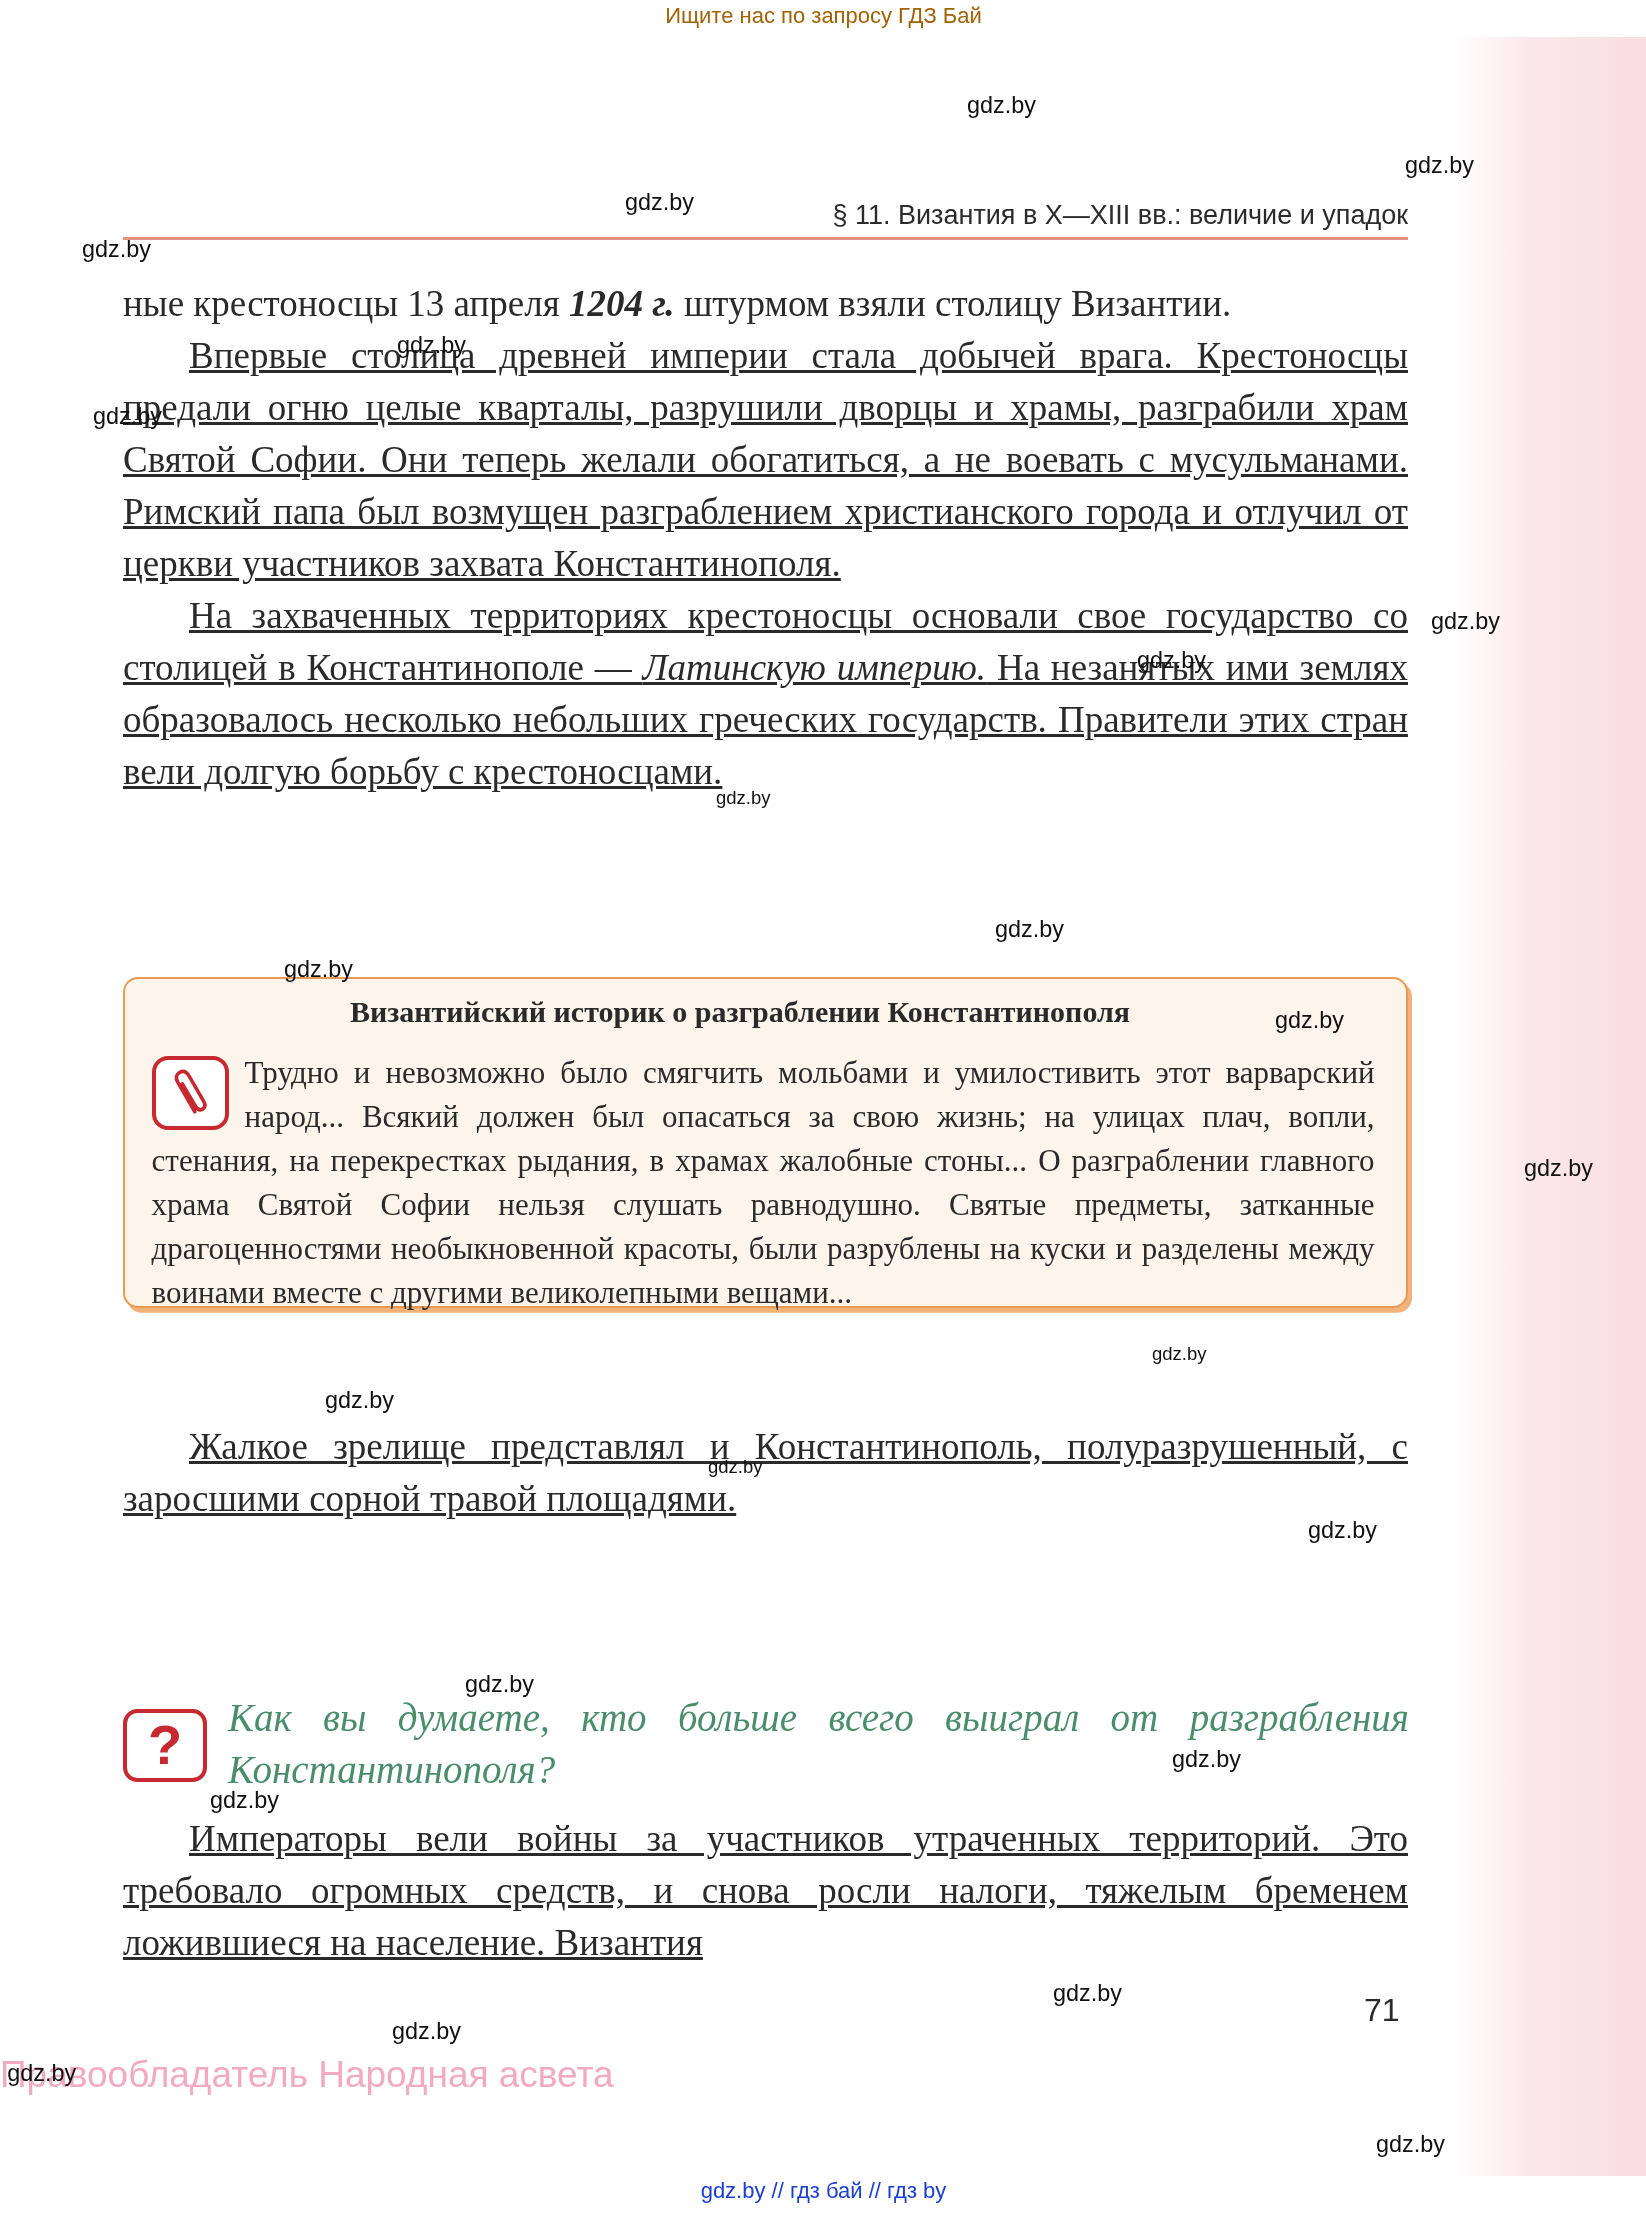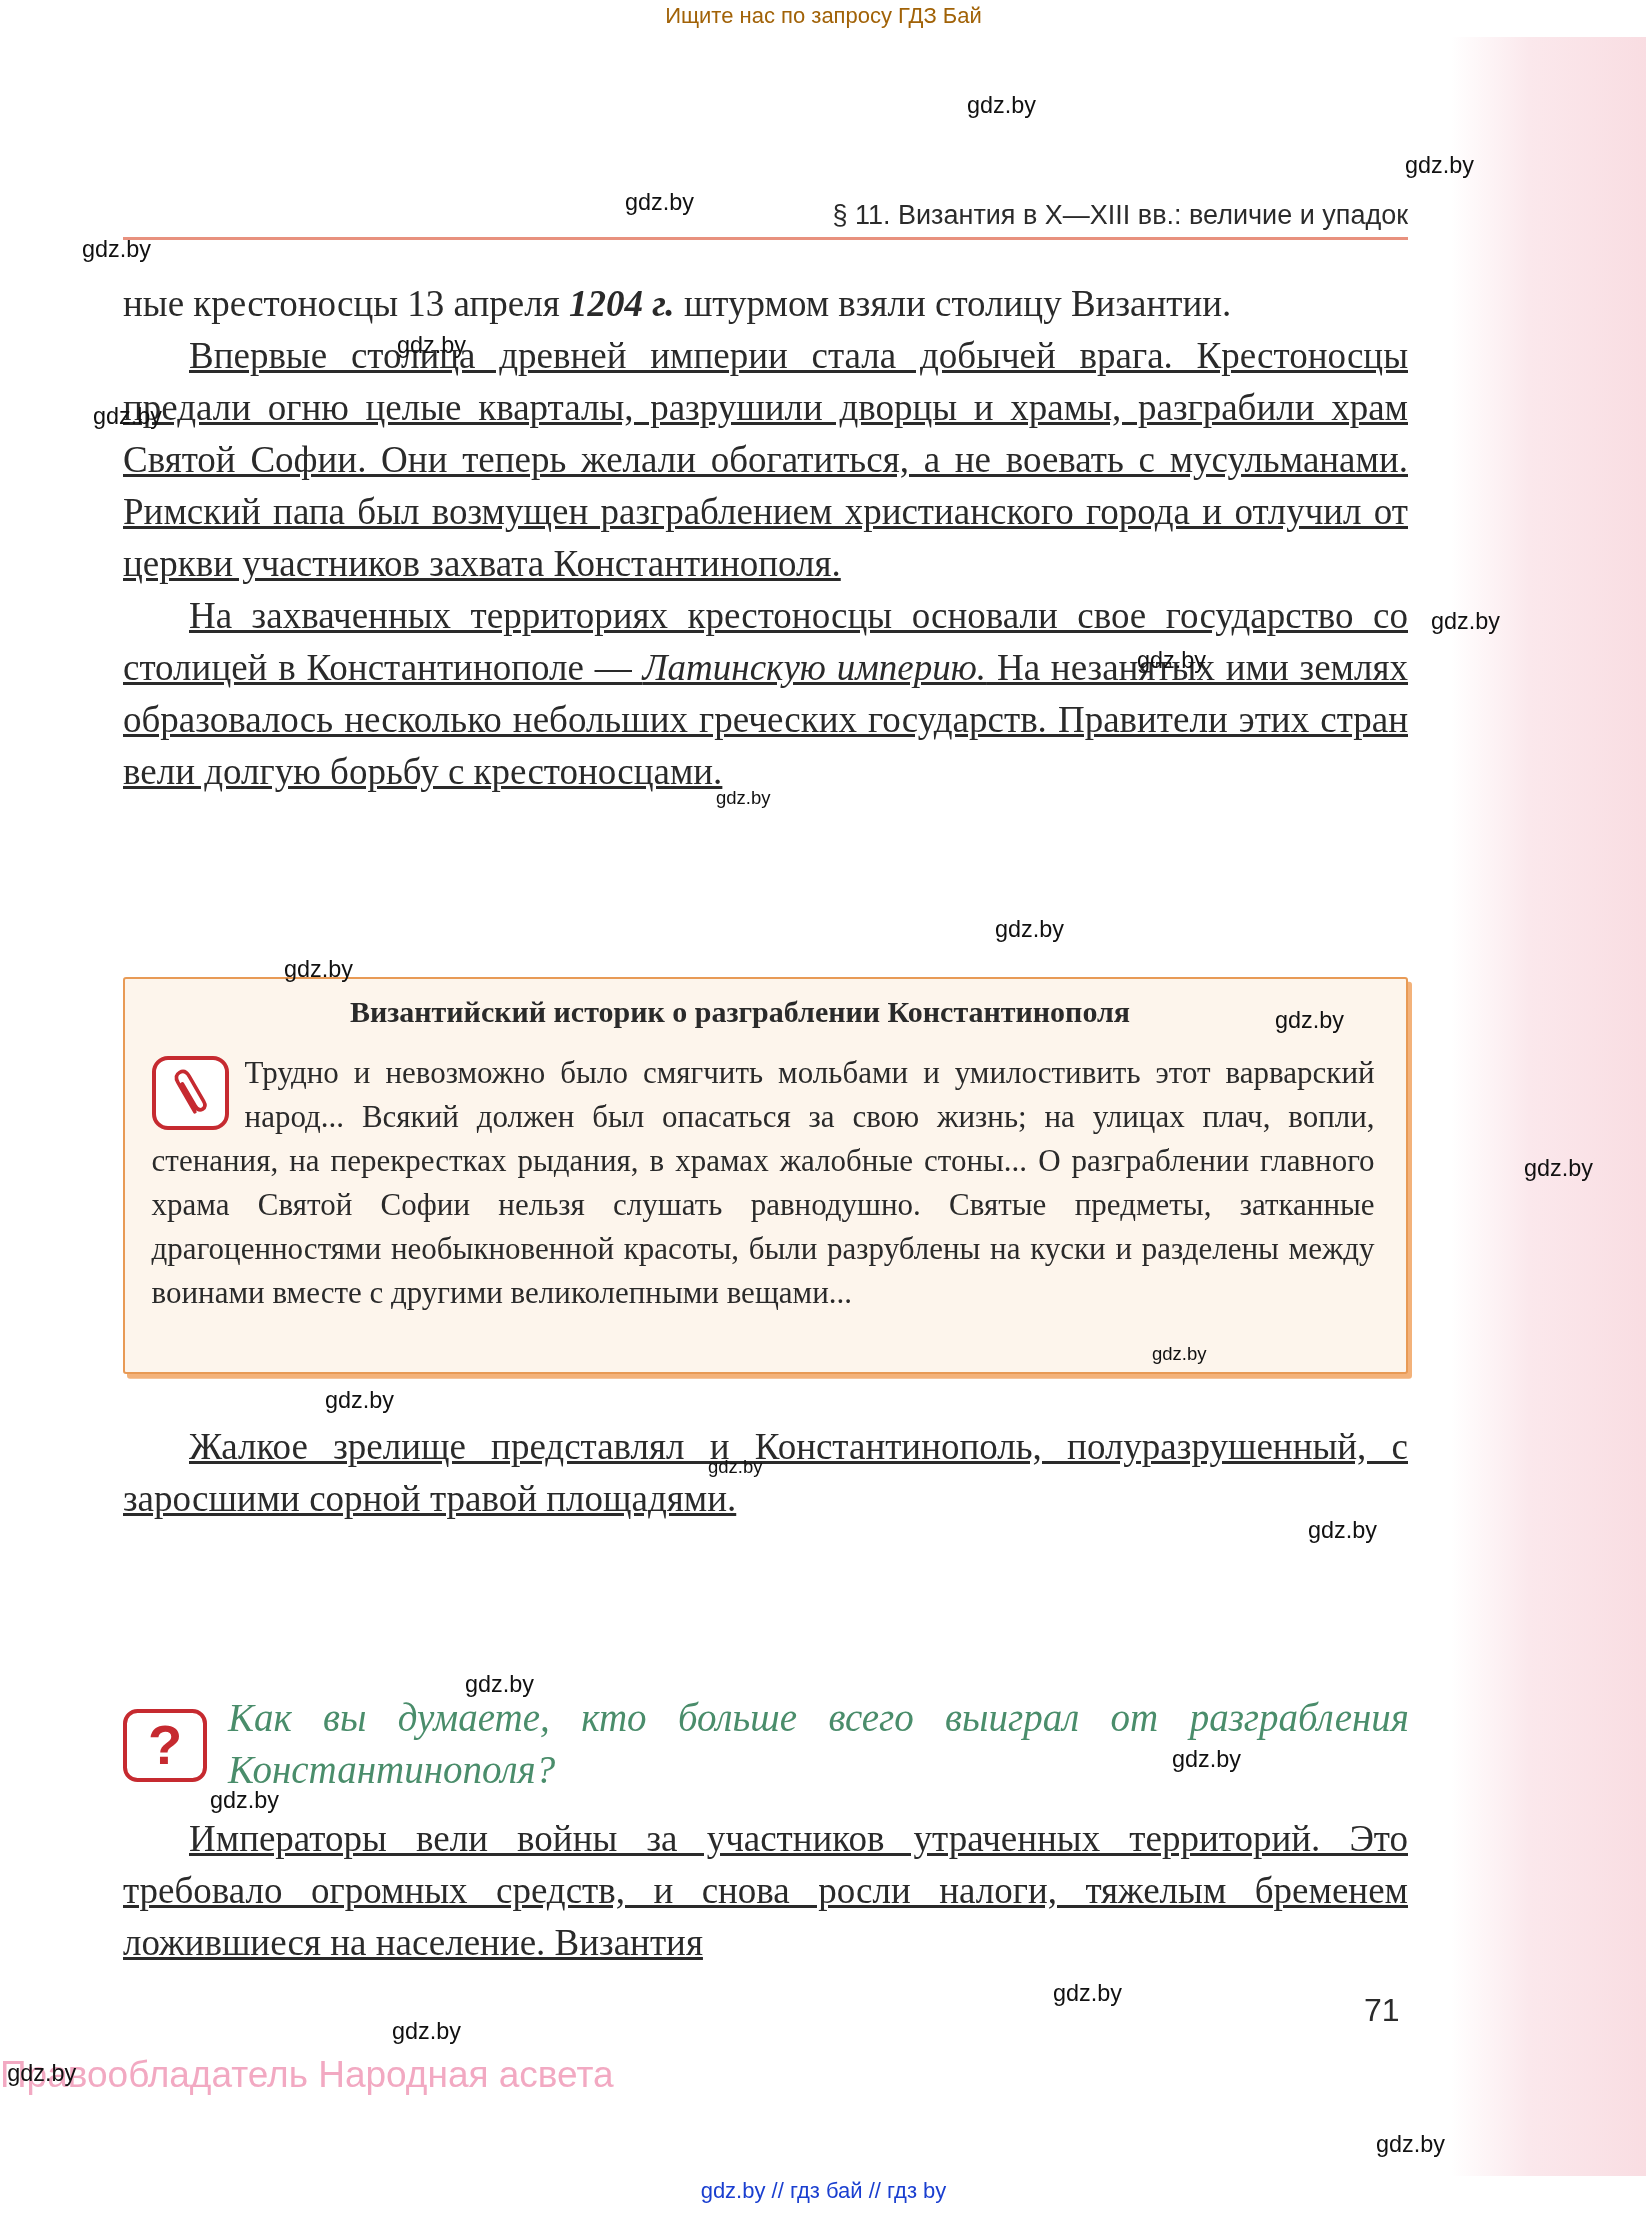--- a/index.html
+++ b/index.html
@@ -11,22 +11,22 @@
          font-family:"Liberation Sans","DejaVu Sans",sans-serif; font-size:22px; color:#a16207; }
   .running-head { position:absolute; right:239px; top:200px; font-family:"Liberation Sans","DejaVu Sans",sans-serif;
          font-size:27px; color:#2b2b2b; white-space:nowrap; }
   .head-rule { position:absolute; left:123px; top:237px; width:1285px; height:3.2px; background:#e8917e; }
   .body-text { position:absolute; left:123px; width:1285px; font-size:37px; line-height:52px;
          text-align:justify; color:#2a2a2a; }
   .body-text p { margin:0; }
   .indent { text-indent:66px;text-decoration:underline; }
   .bold-it { font-weight:bold; font-style:italic; }
   .it { font-style:italic; }
-  .quote-box { position:absolute; left:123px; top:977px; width:1285px; height:397px; box-sizing:border-box;
-         background:#fdf5ec; border:2.4px solid #e89a55; border-radius:3px;
+  .quote-box { position:absolute; left:123px; top:977px; width:1285px; height:331px; box-sizing:border-box;
+         background:#fdf5ec; border:2.4px solid #e89a55; border-radius:15px;
          box-shadow:4px 4.8px 0 #f3b27a; }
   .quote-title { position:absolute; top:16px; left:0; width:1230px; text-align:center; font-weight:bold;
          font-size:30px; color:#2a2a2a; }
   .clip-icon { position:absolute; left:26.6px; top:77px; width:77px; height:74px; box-sizing:border-box;
          border:4px solid #c62a30; border-radius:16px; background:#fff; }
   .quote-text { position:absolute; left:26.6px; top:72px; width:1223px; font-size:31px; line-height:44px;
          text-align:justify; color:#2a2a2a; }
   .quote-text .float-space { float:left; width:93px; height:84px; }
   .q-icon { position:absolute; left:123px; top:1709px; width:84px; height:73px; box-sizing:border-box;
          border:4px solid #c62a30; border-radius:14.5px; background:#fff; text-align:center;

